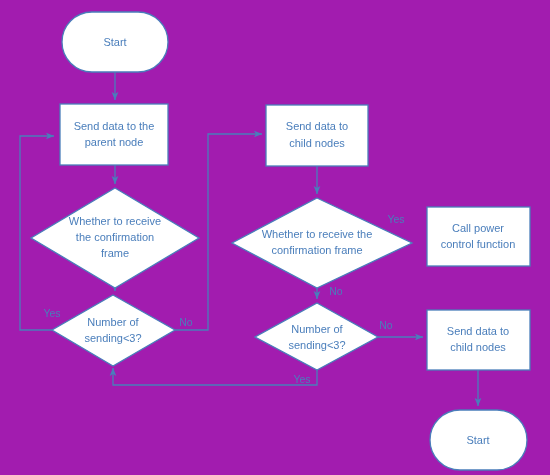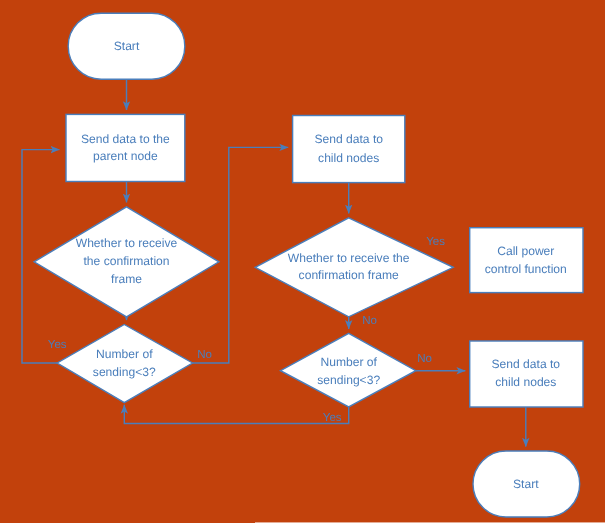--- a/index.html
+++ b/index.html
@@ -10,21 +10,21 @@
   body {
     width: 550px;
     height: 475px;
     font-family: "Liberation Sans", sans-serif;
     overflow: hidden;
   }
   #canvas-root {
     position: relative;
     width: 550px;
     height: 475px;
-    background: #c2410c;
+    background: #a21caf;
   }
   #flow-svg {
     position: absolute;
     left: 0;
     top: 0;
     width: 550px;
     height: 475px;
   }
   .node-shape {
     fill: #ffffff;

